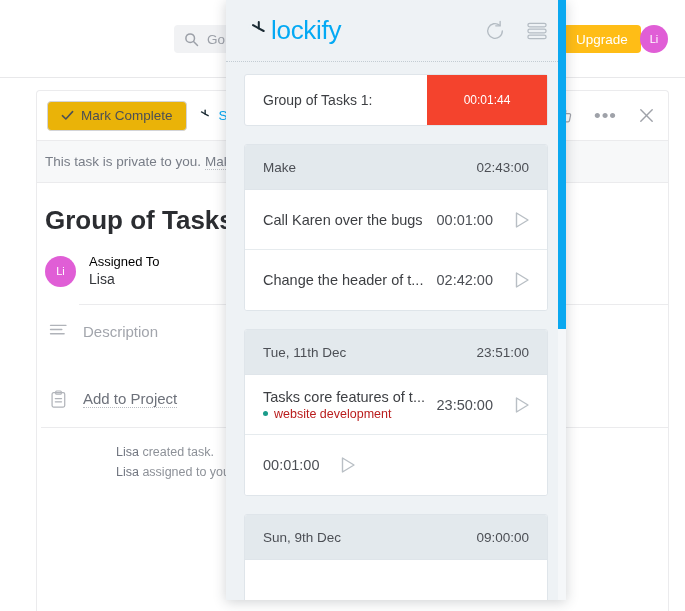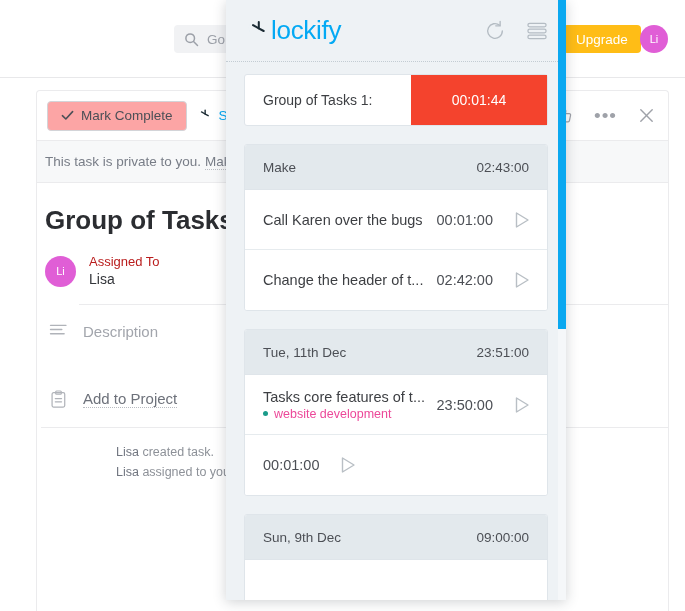--- a/index.html
+++ b/index.html
@@ -114,21 +114,21 @@
   }
 
   .mark-complete {
     display: flex;
     align-items: center;
     gap: 7px;
     height: 30px;
     padding: 0 13px;
     border: 1px solid #d3d4d8;
     border-radius: 4px;
-    background: #fca5a5;
+    background: #eab308;
     color: #4b4f56;
     font-size: 13.5px;
     cursor: pointer;
     font-family: "Liberation Sans", sans-serif;
   }
   .check-svg { width: 13px; height: 13px; }
 
   .start-timer-btn {
     display: flex;
     align-items: center;
@@ -188,21 +188,21 @@
     align-items: center;
     gap: 13px;
     padding: 0 0 16px 4px;
   }
   .avatar-lg {
     width: 31px; height: 31px; border-radius: 50%;
     background: #e05ed6; color: #fff; font-size: 11px;
     display: flex; align-items: center; justify-content: center;
     flex: none;
   }
-  .assignee-label { font-size: 13px; color: #b91c1c; line-height: 16px;}
+  .assignee-label { font-size: 13px; color: #000000; line-height: 16px;}
   .assignee-name { font-size: 14px; color: #33353a; line-height: 18px;}
 
   .divider-line { height:1px; background:#ebebed; margin-left: 38px; }
 
   .meta-row {
     display: flex;
     align-items: flex-start;
     gap: 14px;
     padding: 18px 0 18px 6px;
   }
@@ -280,26 +280,26 @@
     box-sizing: border-box;
   }
   .current-timer-title {
     font-size: 14px;
     color: #3d3f43;
     flex: 1;
     white-space: nowrap;
     overflow: hidden;
   }
   .timer-btn {
-    width: 136px;
+    width: 120px;
     height: 100%;
     background: #f4432d;
     color: #ffffff;
     border: none;
-    font-size: 14px;
+    font-size: 12px;
     font-family: "Liberation Sans", sans-serif;
     cursor: pointer;
     display:flex; align-items:center; justify-content:center;
   }
 
   .day-group {
     margin-top: 18px;
     border: 1px solid #dfe5ea;
     border-radius: 3px;
     background: #ffffff;
@@ -331,21 +331,21 @@
   .entry-title {
     font-size: 14.5px;
     color: #3d3f43;
     white-space: nowrap;
     overflow: hidden;
     text-overflow: ellipsis;
     max-width: 180px;
   }
   .entry-project {
     font-size: 12.5px;
-    color: #ec4899;
+    color: #b91c1c;
     display: flex;
     align-items: center;
     gap: 6px;
     margin-top: 2px;
     white-space: nowrap;
   }
   .proj-dot { width:5px; height:5px; border-radius:50%; background:#1a9b8a; flex:none; }
   .entry-dur {
     font-size: 14.5px;
     color: #4c4f55;

